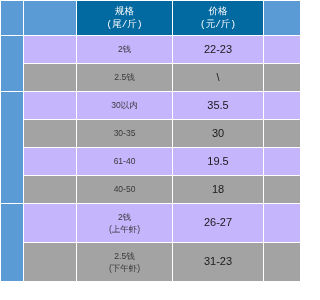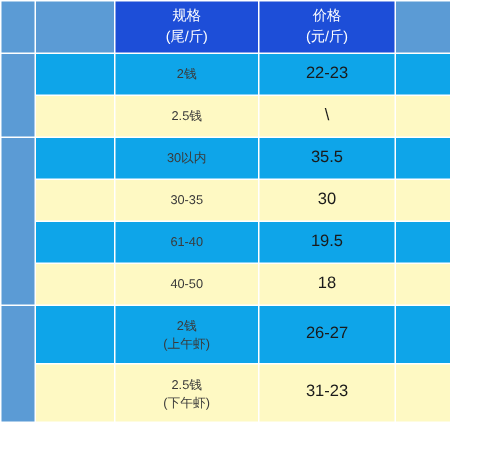--- a/index.html
+++ b/index.html
@@ -33,41 +33,41 @@
 
   
   .col-side   { width: 22px; }
   .col-blank2 { width: 52px; }
   .col-spec   { width: 95px; }
   .col-price  { width: 90px; }
   .col-tail   { width: 40px; }
 
   
   .hdr {
-    background: #1d4ed8;
+    background: #0369a1;
     color: #ffffff;
     font-size: 9.5px;
     font-weight: bold;
     height: 34px;
   }
   .hdr .line1 { display: block; }
-  .hdr .line2 { display: block; }
+  .hdr .line2 { display: block; font-family: Liberation Mono, monospace; }
 
   .hdr-plain {
     background: #5b9bd5;
   }
 
   
   .side-block {
     background: #5b9bd5;
   }
 
   
-  .band-dark  { background: #0ea5e9; }
-  .band-light { background: #fef9c3; }
+  .band-dark  { background: #c4b5fd; }
+  .band-light { background: #a3a3a3; }
 
   .cell-spec {
     color: #3a3a3a;
     font-size: 8.5px;
   }
   .cell-price {
     color: #1a1a1a;
     font-size: 11px;
     font-weight: bold;
   }

